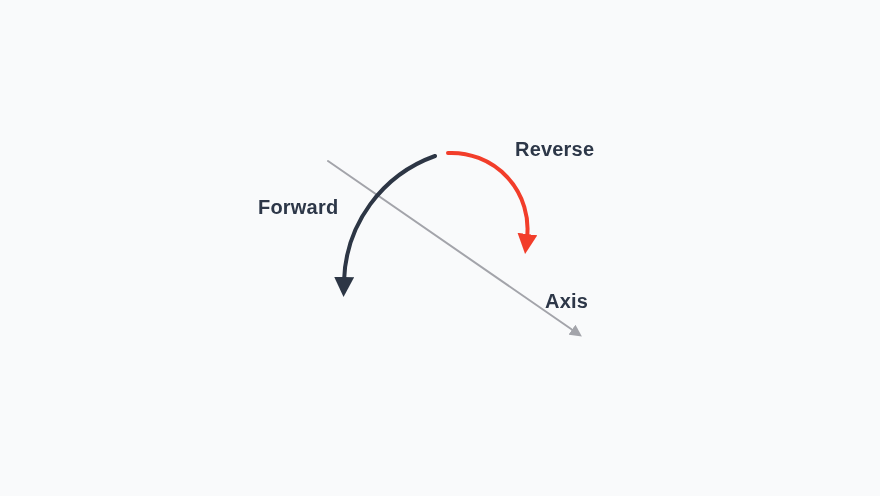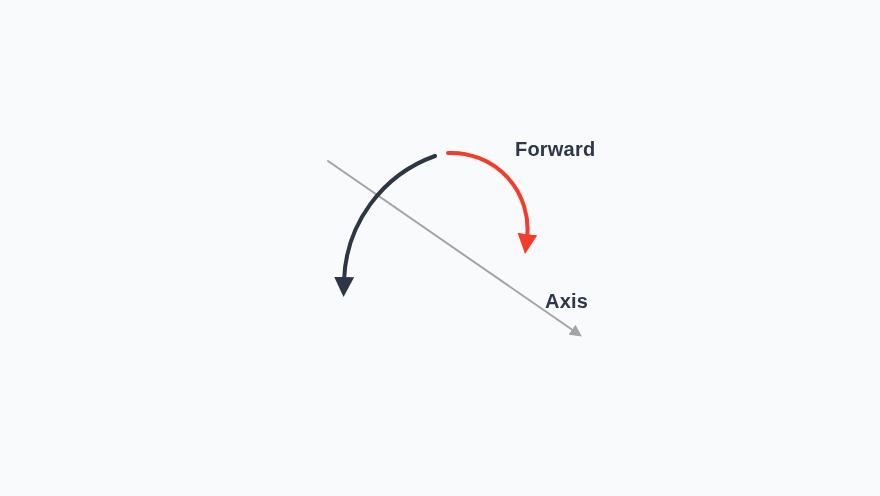--- a/index.html
+++ b/index.html
@@ -57,18 +57,19 @@
 
     <rect x="0" y="0" width="880" height="496" fill="#f9fafb"></rect>
 
     <line x1="328" y1="161" x2="574" y2="331" stroke-width="2" stroke-linecap="round" marker-end="url(#head-axis)" stroke="#a3a4aa"></line>
 
     <path d="M 435 156 A 137 137 0 0 0 344 281" fill="none" stroke-width="4" stroke-linecap="round" marker-end="url(#head-forward)" stroke="#2d3645"></path>
 
     <path d="M 448 153 A 76 76 0 0 1 527 238" fill="none" stroke-width="4" stroke-linecap="round" marker-end="url(#head-reverse)" stroke="#f23d2a"></path>
   </svg>
 
+  <div class="diagram-label label-forward">Forward</div>
 
-  <div class="diagram-label label-reverse">Forward</div>
+  <div class="diagram-label label-reverse">Reverse</div>
 
   <div class="diagram-label label-axis">Axis</div>
 
 </div>
 
 </body></html>

